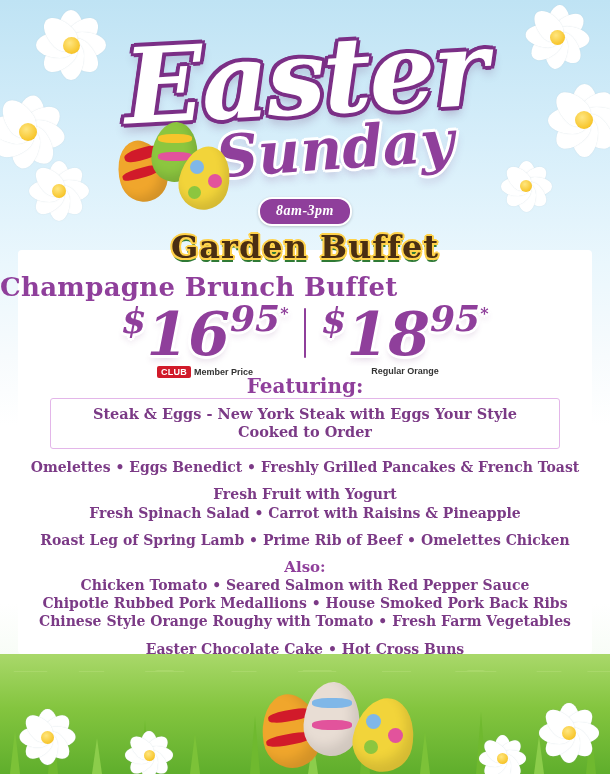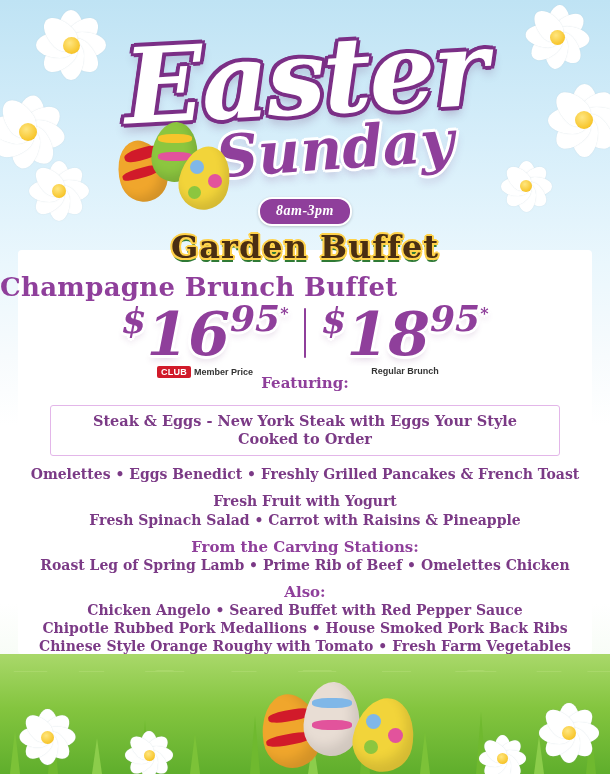--- a/index.html
+++ b/index.html
@@ -139,22 +139,22 @@
   }
   .clubtag{
     display:inline-block;background:#d11a2a;color:#fff;font-weight:700;font-size:9px;
     padding:1px 4px;border-radius:2px;margin-right:3px;letter-spacing:.3px;
   }
   .content{
     position:absolute;left:28px;right:28px;top:374px;
     text-align:center;color:#7b3a86;
   }
   .featuring{
-    font-family:"DejaVu Serif", serif;font-weight:700;font-size:15px;color:#8f3f9b;
-    margin-bottom:13px;
+    font-family:"DejaVu Serif", serif;font-weight:700;font-size:20px;color:#8f3f9b;
+    margin-bottom:0;
   }
   .steakbox{
     border:1px solid #e3b6e9;border-radius:3px;padding:6px 10px 7px;
     font-family:"DejaVu Serif", serif;font-weight:700;font-size:14.5px;color:#7b3a86;
     line-height:1.25;margin:0 22px;
   }
   .line{
     font-family:"DejaVu Serif", serif;font-weight:700;color:#7b3a86;
     line-height:1.3;
   }
@@ -284,45 +284,44 @@
         <span class="clubtag">CLUB</span><span>Member Price</span>
       </div>
     </div>
 
     <div class="divider"></div>
 
     <div class="pricebox">
       <div class="bigprice">
         <span class="dollar">$</span><span class="whole">18</span><span class="cents">95</span><span class="star">*</span>
       </div>
-      <div class="pricelabel">Regular Brunch</div>
+      <div class="pricelabel">Regular Orange</div>
     </div>
   </div>
 
   <div class="content">
     <div class="featuring">Featuring:</div>
 
     <div class="steakbox">
       <div>Steak &amp; Eggs - New York Steak with Eggs Your Style</div>
       <div>Cooked to Order</div>
     </div>
 
     <div class="gap"></div>
     <div class="line l14">Omelettes • Eggs Benedict • Freshly Grilled Pancakes &amp; French Toast</div>
     <div class="gap"></div>
     <div class="line l14">Fresh Fruit with Yogurt</div>
     <div class="line l14">Fresh Spinach Salad • Carrot with Raisins &amp; Pineapple</div>
 
     <div class="gap"></div>
-    <div class="sechead">From the Carving Stations:</div>
     <div class="line l14">Roast Leg of Spring Lamb • Prime Rib of Beef • Omelettes Chicken</div>
 
     <div class="gap"></div>
     <div class="sechead">Also:</div>
-    <div class="line l14">Chicken Angelo • Seared Buffet with Red Pepper Sauce</div>
+    <div class="line l14">Chicken Tomato • Seared Salmon with Red Pepper Sauce</div>
     <div class="line l14">Chipotle Rubbed Pork Medallions • House Smoked Pork Back Ribs</div>
     <div class="line l14">Chinese Style Orange Roughy with Tomato • Fresh Farm Vegetables</div>
 
     <div class="gap"></div>
     <div class="line l14">Easter Chocolate Cake • Hot Cross Buns</div>
     <div class="line l14">Hot Peach Bread Pudding &amp; Hot Cherry Crepes</div>
 
     <div class="gap"></div>
     <div class="smallnote">Also serving from six live international cooking stations:</div>
     <div class="smallnote">Soup, Salad Bar, Fresh Fruits, Desserts &amp; More...</div>

